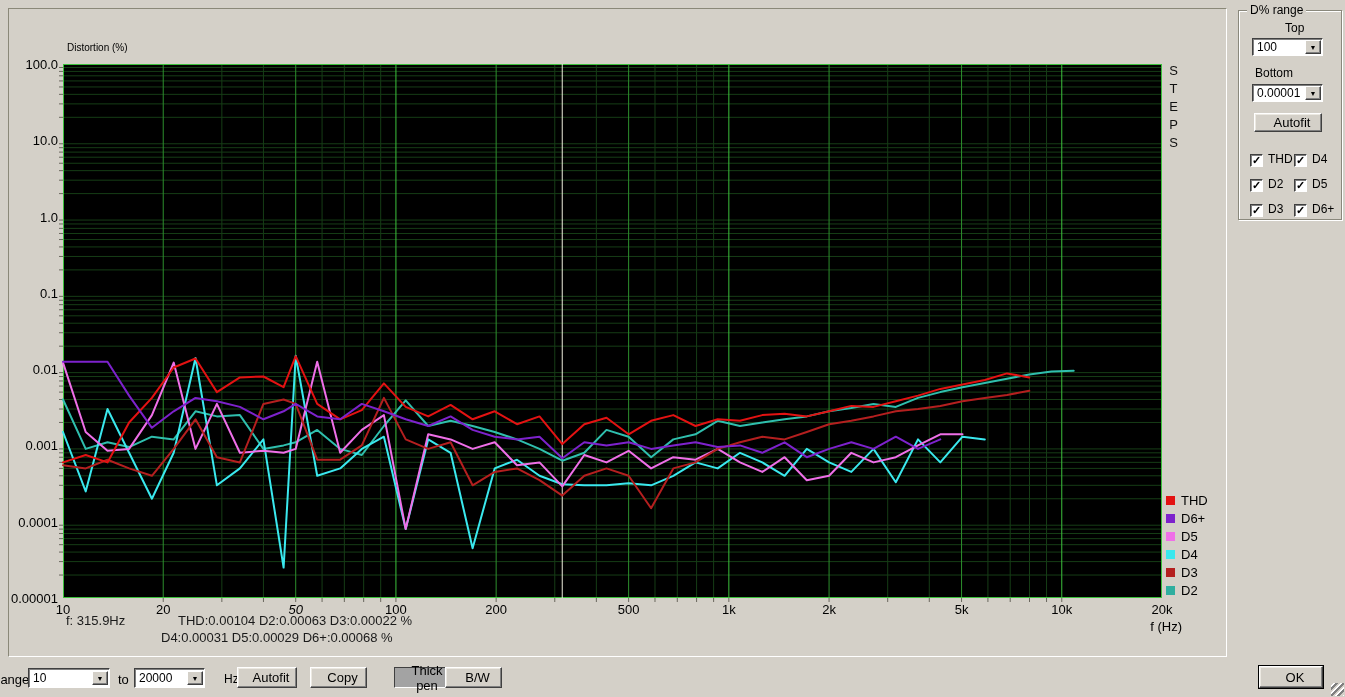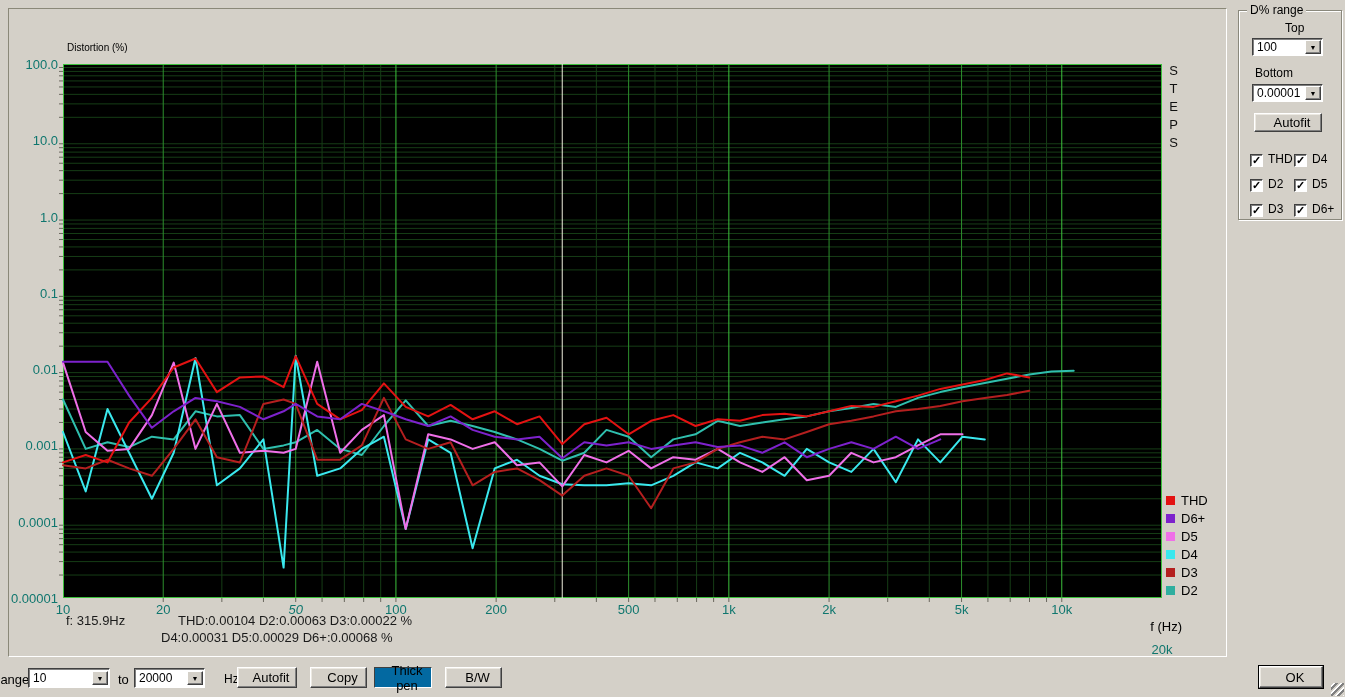--- a/index.html
+++ b/index.html
@@ -14,21 +14,21 @@
   .abs { position:absolute; }
   
   .chart-panel {
     left:8px; top:8px; width:1219px; height:649px;
     border-top:1px solid #8a8878; border-left:1px solid #8a8878;
     border-right:1px solid #fff; border-bottom:1px solid #fff;
     background:#d4d0c8;
   }
   .chart-title { left:66px; top:41px; font-size:10px; }
   #plot-svg { left:63px; top:64px; overflow:visible; }
-  .tick-label { position:absolute; font-size:13px; color:#0f766e; }
+  .tick-label { position:absolute; font-size:13px; color:#000000; }
   .y-label { width:58px; text-align:right; left:0; }
   .x-label { width:60px; text-align:center; top:602px; }
   .x-axis-title { left:1092px; top:619px; width:90px; text-align:right; font-size:13px; }
   .steps-vertical {
     left:1166px; top:63px;
     writing-mode:vertical-lr; text-orientation:upright;
     font-size:13px; letter-spacing:3px; color:#111;
   }
   
   .legend { left:1166px; top:491px; }
@@ -40,24 +40,25 @@
   
   .btn {
     background:#d4d0c8; text-align:center; font-size:13px;
     border-top:1px solid #fff; border-left:1px solid #fff;
     border-right:1px solid #404040; border-bottom:1px solid #404040;
     box-shadow:inset -1px -1px 0 #808080, inset 1px 1px 0 #ece9e2;
     display:flex; align-items:center; justify-content:center;
     cursor:default; user-select:none;padding-left:8px;
   }
   .btn.pressed {
-    background:#0369a1;
+    background:#a3a3a3;
     border-top:1px solid #404040; border-left:1px solid #404040;
     border-right:1px solid #fff; border-bottom:1px solid #fff;
     box-shadow:none;
+    margin-left:20px;
   }
   .btn.default-btn { outline:1px solid #000;text-align:center; }
   .combo {
     background:#fff; height:18px;
     border-top:1px solid #404040; border-left:1px solid #404040;
     border-right:1px solid #fff; border-bottom:1px solid #fff;
     box-shadow:inset 1px 1px 0 #808080;
     display:flex; align-items:center;
   }
   .combo .combo-value { flex:1; padding-left:4px; font-size:12px; overflow:hidden; white-space:nowrap; }
@@ -290,21 +291,21 @@
     <span class="tick-label x-label" style="left: 33px;">10</span>
     <span class="tick-label x-label" style="left: 133.221px;">20</span>
     <span class="tick-label x-label" style="left: 265.706px; font-style: italic;">50</span>
     <span class="tick-label x-label" style="left: 365.926px;">100</span>
     <span class="tick-label x-label" style="left: 466.147px;">200</span>
     <span class="tick-label x-label" style="left: 598.632px;">500</span>
     <span class="tick-label x-label" style="left: 698.853px;">1k</span>
     <span class="tick-label x-label" style="left: 799.074px;">2k</span>
     <span class="tick-label x-label" style="left: 931.558px;">5k</span>
     <span class="tick-label x-label" style="left: 1031.78px;">10k</span>
-    <span class="tick-label x-label" style="left: 1132px; margin-top: 40px;">20k</span>
+    <span class="tick-label x-label" style="left: 1132px;">20k</span>
   </div>
 
 <div class="abs x-axis-title">f (Hz)</div>
 
 <div class="abs steps-vertical">STEPS</div>
 
 <div class="abs legend">
   <div class="legend-row">
     <span class="legend-swatch" style="background: rgb(227, 18, 18);"></span>
     <span class="legend-text">THD</span>

